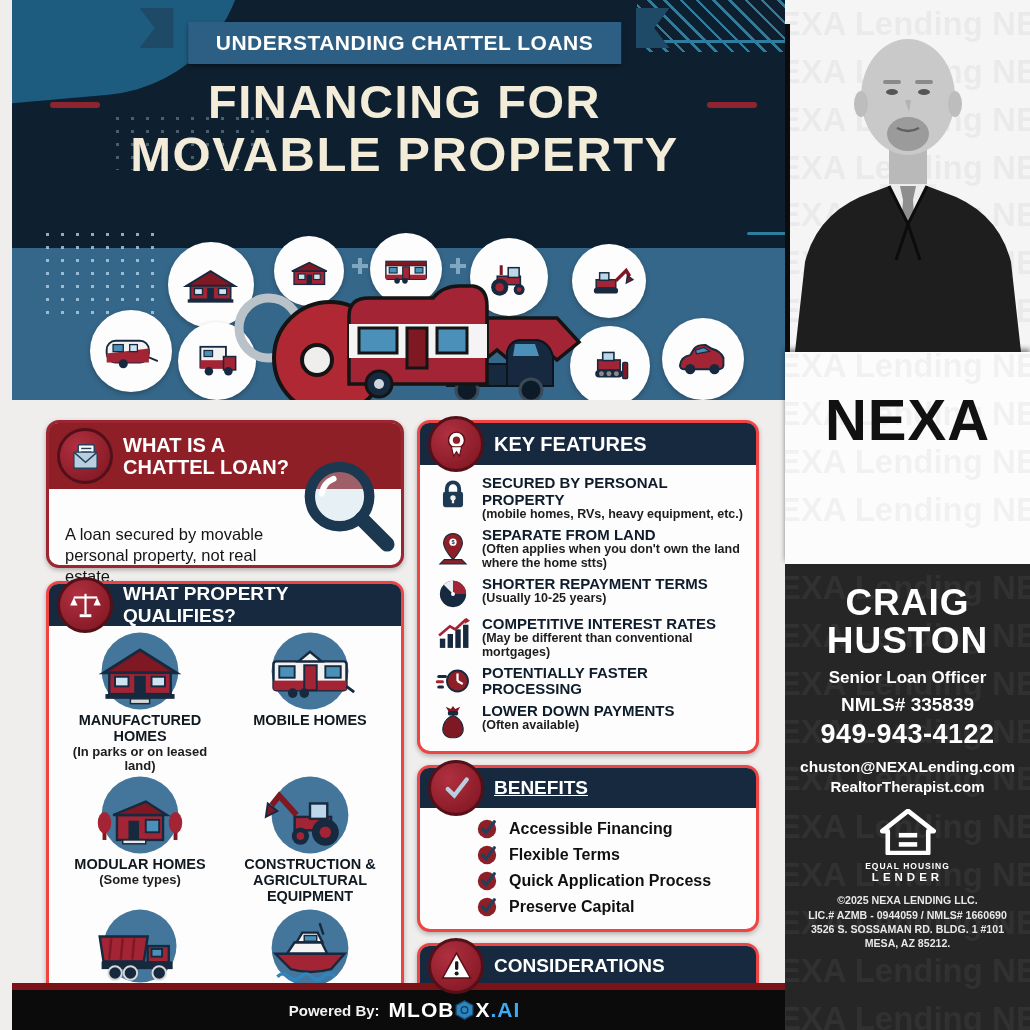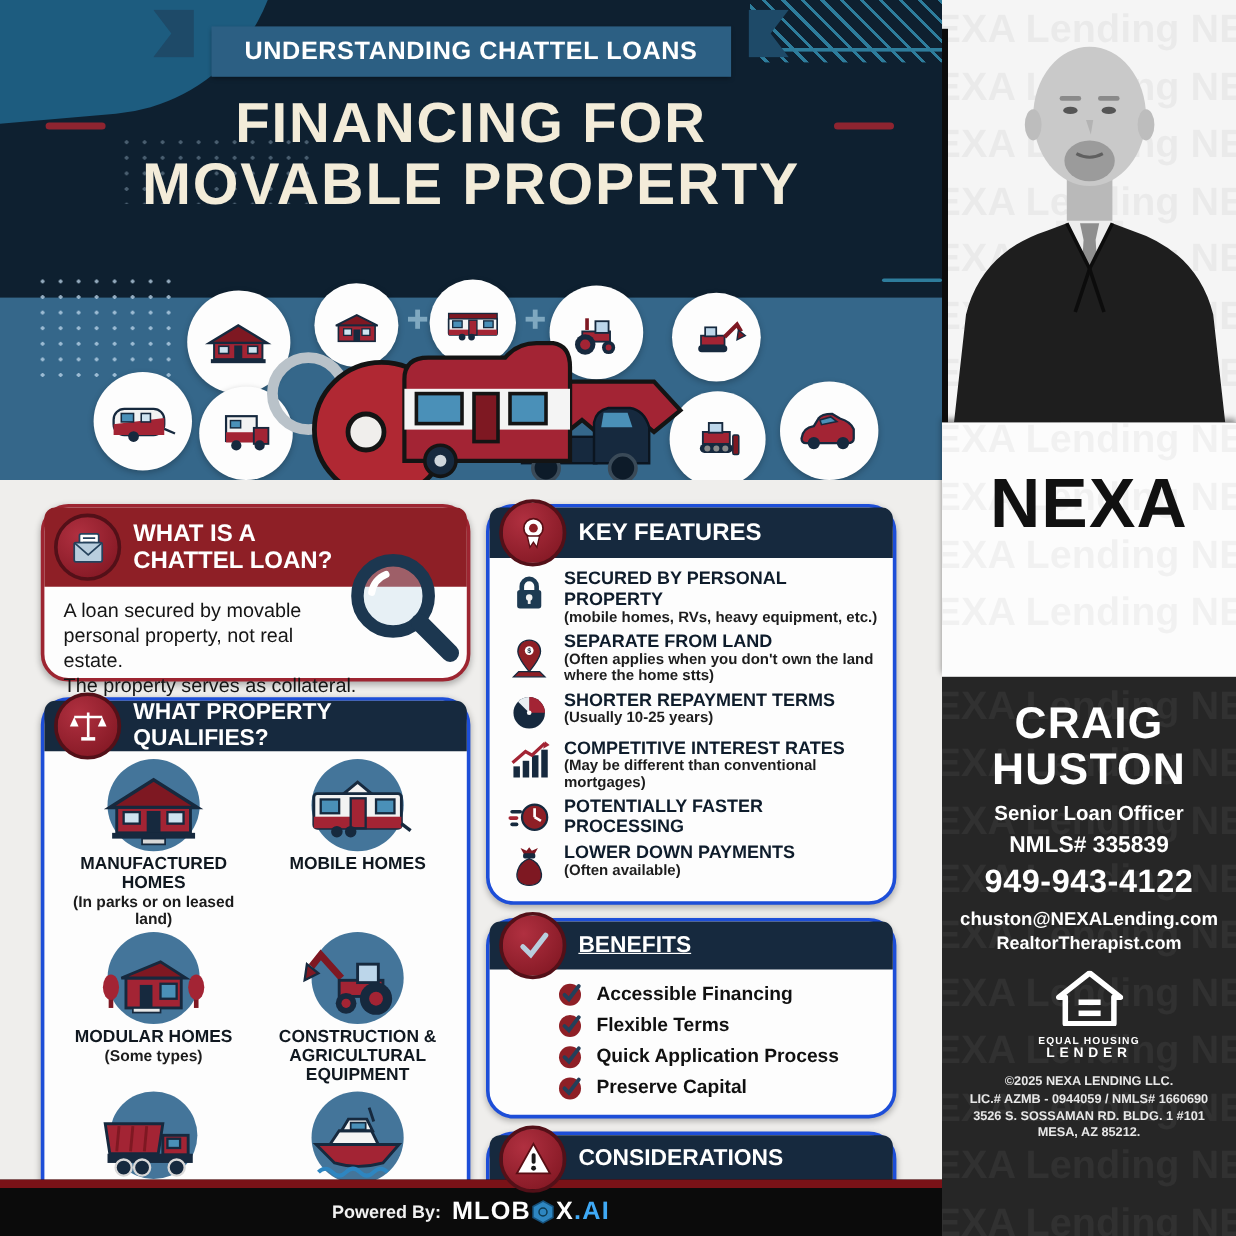--- a/index.html
+++ b/index.html
@@ -1,19 +1,19 @@
 <!DOCTYPE html>
 <html><head>
 <meta charset="utf-8">
 <style>
   html,body{margin:0;padding:0;background:#555;}
   .canvas{position:relative;width:1030px;height:1030px;background:#efeeec;overflow:hidden;
           font-family:"Liberation Sans",sans-serif;}
   
-  .left{position:absolute;left:0;top:0;width:785px;height:1030px;}
+  .left{position:absolute;left:12px;top:0;width:785px;height:1030px;}
   .hero{position:absolute;left:0;top:0;width:785px;height:400px;background:#0e2030;overflow:hidden;}
   .band{position:absolute;left:0;top:248px;width:785px;height:152px;background:#35678a;}
   .corner-blob{position:absolute;left:-60px;top:-55px;width:300px;height:150px;background:#1d5c7f;
                border-radius:0 0 150px 40px;transform:rotate(-5deg);}
   .corner-blob2{position:absolute;left:-80px;top:-90px;width:260px;height:130px;background:#16405c;
                border-radius:0 0 120px 30px;transform:rotate(-8deg);}
   .stripes{position:absolute;right:0;top:0;width:160px;height:52px;
            background:repeating-linear-gradient(45deg,transparent 0 9px,#2e7d9c 9px 11.5px);}
   .hline{position:absolute;right:0;top:40px;width:145px;height:3px;background:#2e7d9c;}
   .hline2{position:absolute;right:0;top:232px;width:50px;height:3px;background:#2e7d9c;border-radius:2px;}
@@ -42,35 +42,35 @@
   .plus{position:absolute;width:16px;height:16px;z-index:2;}
   .plus::before,.plus::after{content:"";position:absolute;background:#7fa8c0;}
   .plus::before{left:6px;top:0;width:4px;height:16px;}
   .plus::after{left:0;top:6px;width:16px;height:4px;}
   .keyart{position:absolute;left:185px;top:276px;z-index:4;}
   
   .ibody{position:absolute;left:0;top:400px;width:785px;height:583px;box-sizing:border-box;
          display:flex;gap:13px;padding:20px 38px 14px 34px;}
   .colL{width:358px;display:flex;flex-direction:column;gap:13px;}
   .colR{flex:1;display:flex;flex-direction:column;gap:11px;}
-  .card{background:#fdfdfd;border-radius:23px;box-shadow:0 2px 5px rgba(0,0,0,.28);position:relative;}
+  .card{background:#fdfdfd;border-radius:13px;box-shadow:0 2px 5px rgba(0,0,0,.28);position:relative;}
   .card.red{border:3px solid #9d2531;}
-  .card.navy{border:3px solid #1d4ed8;}
+  .card.navy{border:3px solid #ef4444;}
   .chead{position:relative;display:flex;align-items:center;color:#fff;font-weight:800;
          border-radius:9px 9px 0 0;padding-left:74px;box-sizing:border-box;}
   .chead.redh{background:#8e1f26;}
   .chead.navyh{background:#16293e;}
   .badge{position:absolute;left:8px;width:56px;height:56px;border-radius:50%;
          background:radial-gradient(circle at 35% 30%,#b03040,#7c141f);border:3px solid #531018;
          display:flex;align-items:center;justify-content:center;box-sizing:border-box;z-index:2;}
   .badge svg{width:70%;height:70%;}
   
   .card-whatis{height:142px;flex:none;}
   .wi-head{height:66px;font-size:20px;line-height:1.1;}
-  .wi-body{padding:10px 92px 8px 16px;font-size:16.5px;line-height:1.28;color:#151515;font-weight:500;}
+  .wi-body{padding:10px 92px 8px 16px;font-size:16.5px;line-height:1.28;color:#151515;font-weight:500;margin-top:25px;}
   .magnifier{position:absolute;right:2px;top:32px;z-index:3;}
   
   .card-qualifies{flex:1;display:flex;flex-direction:column;}
   .q-head{height:42px;font-size:19px;}
   .qgrid{flex:1;display:grid;grid-template-columns:1fr 1fr;padding:4px 8px 6px;text-align:center;
          row-gap:2px;column-gap:4px;}
   .qitem{display:flex;flex-direction:column;align-items:center;justify-content:flex-start;}
   .qicon{width:96px;height:82px;}
   .qlabel{font-size:14.5px;font-weight:800;color:#101820;line-height:1.1;margin-top:1px;}
   .qsub{font-size:13px;font-weight:600;color:#1c1c1c;line-height:1.05;}

